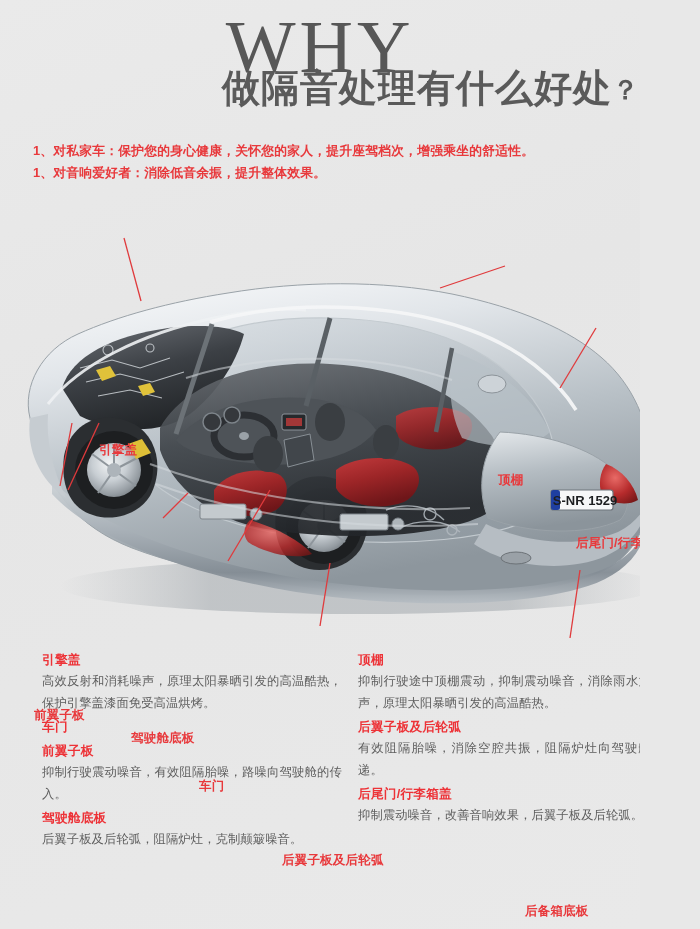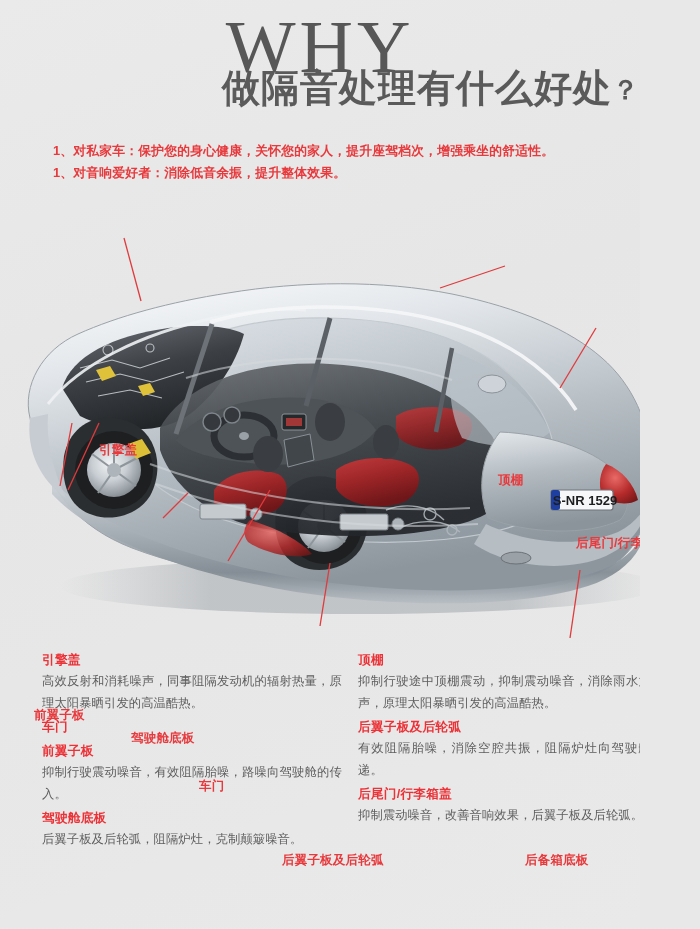--- a/index.html
+++ b/index.html
@@ -63,21 +63,20 @@
     left: 33px;
     right: 20px;
   }
   .benefit-row {
     color: #e8393c;
     font-size: 12.8px;
     line-height: 21.5px;
     font-weight: bold;
     white-space: nowrap;
     letter-spacing: 0.2px;
-    margin-left: 20px;
   }
 
   
   .car-area {
     position: absolute;
     top: 218px;
     left: 0;
     width: 700px;
     height: 432px;
   }
@@ -378,29 +377,29 @@
       </g>
     </svg>
 
     <div class="callout" style="left:99px;  top:225px;">引擎盖</div>
     <div class="callout" style="left:498px; top:255px;">顶棚</div>
     <div class="callout" style="left:576px; top:318px;">后尾门/行李箱盖</div>
     <div class="callout" style="left:34px;  top:490px;">前翼子板</div>
     <div class="callout" style="left:131px; top:513px;">驾驶舱底板</div>
     <div class="callout" style="left:199px; top:561px;">车门</div>
     <div class="callout" style="left:282px; top:635px;">后翼子板及后轮弧</div>
-    <div class="callout" style="left:525px; top:635px;">后备箱底板</div>
+    <div class="callout" style="left:525px; top:686px;">后备箱底板</div>
   </div>
 
   <div class="desc-wrap">
 
     <div class="desc-col left">
       <div class="desc-block">
         <div class="desc-title">引擎盖</div>
-        <div class="desc-body">高效反射和消耗噪声，同事阻隔发动机的辐射热量，原理太阳暴晒引发的高温酷热。</div>
+        <div class="desc-body">高效反射和消耗噪声，原理太阳暴晒引发的高温酷热，保护引擎盖漆面免受高温烘烤。</div>
       </div>
       <div class="desc-block">
         <div class="desc-title">车门</div>
       </div>
       <div class="desc-block">
         <div class="desc-title">前翼子板</div>
         <div class="desc-body">抑制行驶震动噪音，有效阻隔胎噪，路噪向驾驶舱的传入。</div>
       </div>
       <div class="desc-block">
         <div class="desc-title">驾驶舱底板</div>

